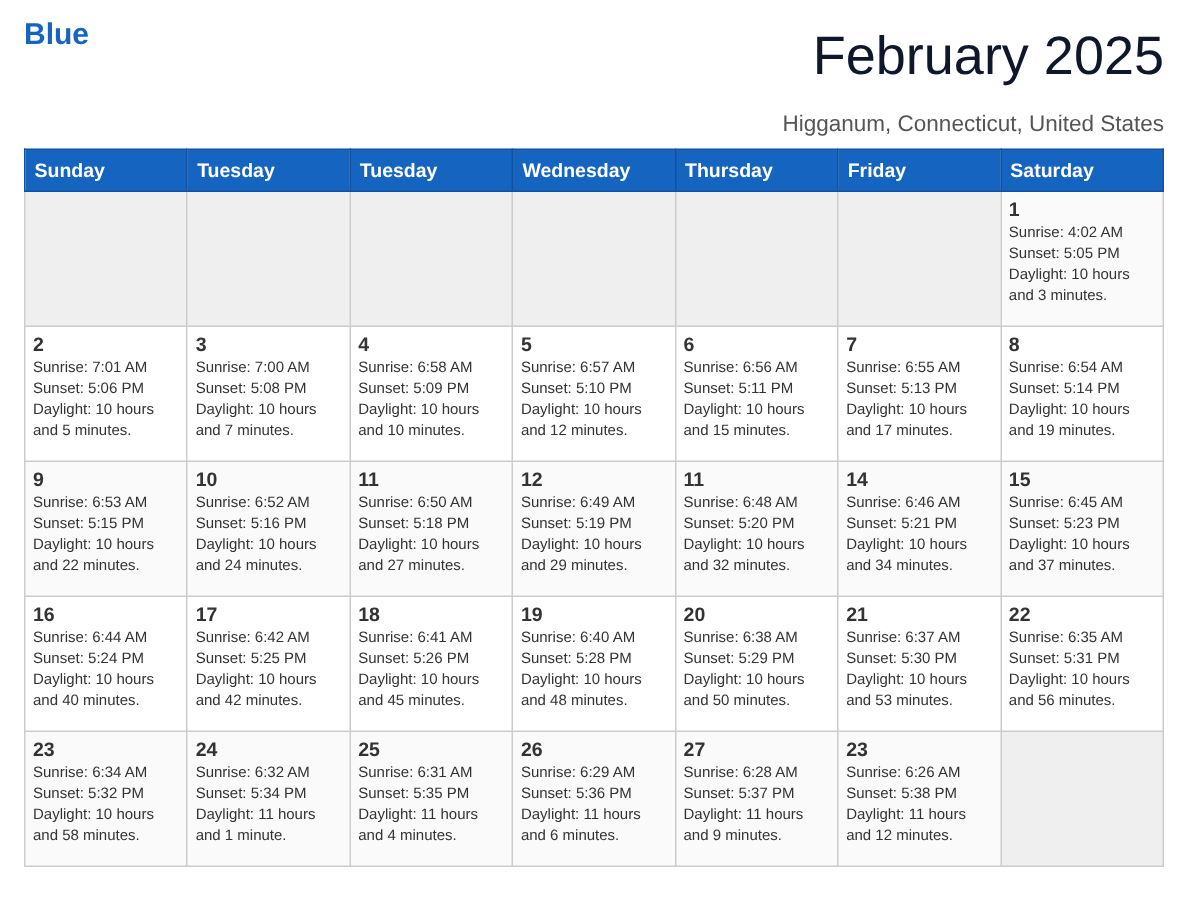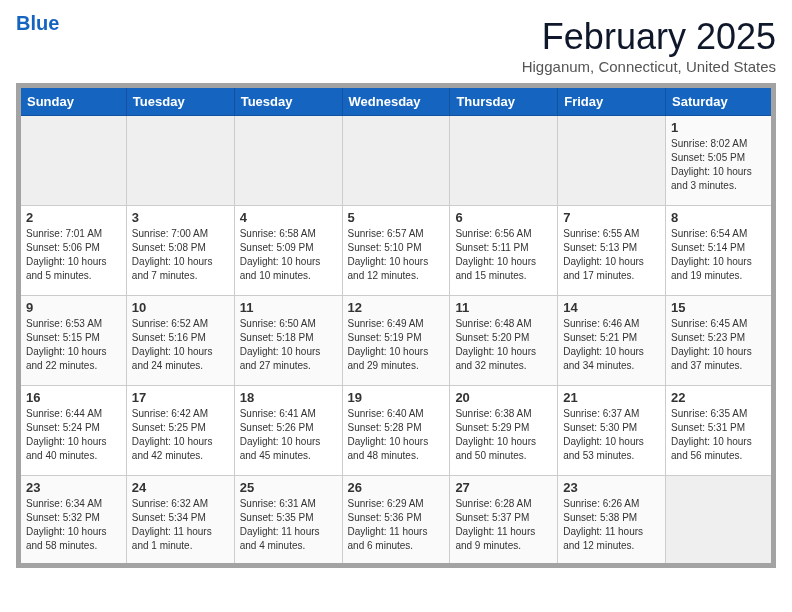--- a/index.html
+++ b/index.html
@@ -25,25 +25,26 @@
       text-align: right;
     }
     .month-title {
       font-size: 36px;
       font-weight: normal;
       color: #0f172a;
     }
     .location {
       font-size: 15px;
       color: #555;
+      margin-top: 16px;
     }
     .calendar {
       width: 100%;
       border-collapse: collapse;
-      border: 5px solid #a3a3a3;
+      border: 1px solid #a3a3a3;
     }
     .calendar th {
       background: #1565c0;
       color: #fff;
       font-size: 13px;
       font-weight: bold;
       padding: 6px 6px;
       text-align: left;
       border: 1px solid #1250a0;
     }
@@ -108,21 +109,21 @@
   <tbody id="cal-body">
       <tr>
         <td class="empty"></td>
         <td class="empty"></td>
         <td class="empty"></td>
         <td class="empty"></td>
         <td class="empty"></td>
         <td class="empty"></td>
         <td>
           <div class="day-num">1</div>
-          <div class="day-info">Sunrise: 8:02 AM
+          <div class="day-info">Sunrise: 4:02 AM
 Sunset: 5:05 PM
 Daylight: 10 hours and 3 minutes.</div>
         </td>
       </tr>
       <tr>
         <td>
           <div class="day-num">2</div>
           <div class="day-info">Sunrise: 7:01 AM
 Sunset: 5:06 PM
 Daylight: 10 hours and 5 minutes.</div>

